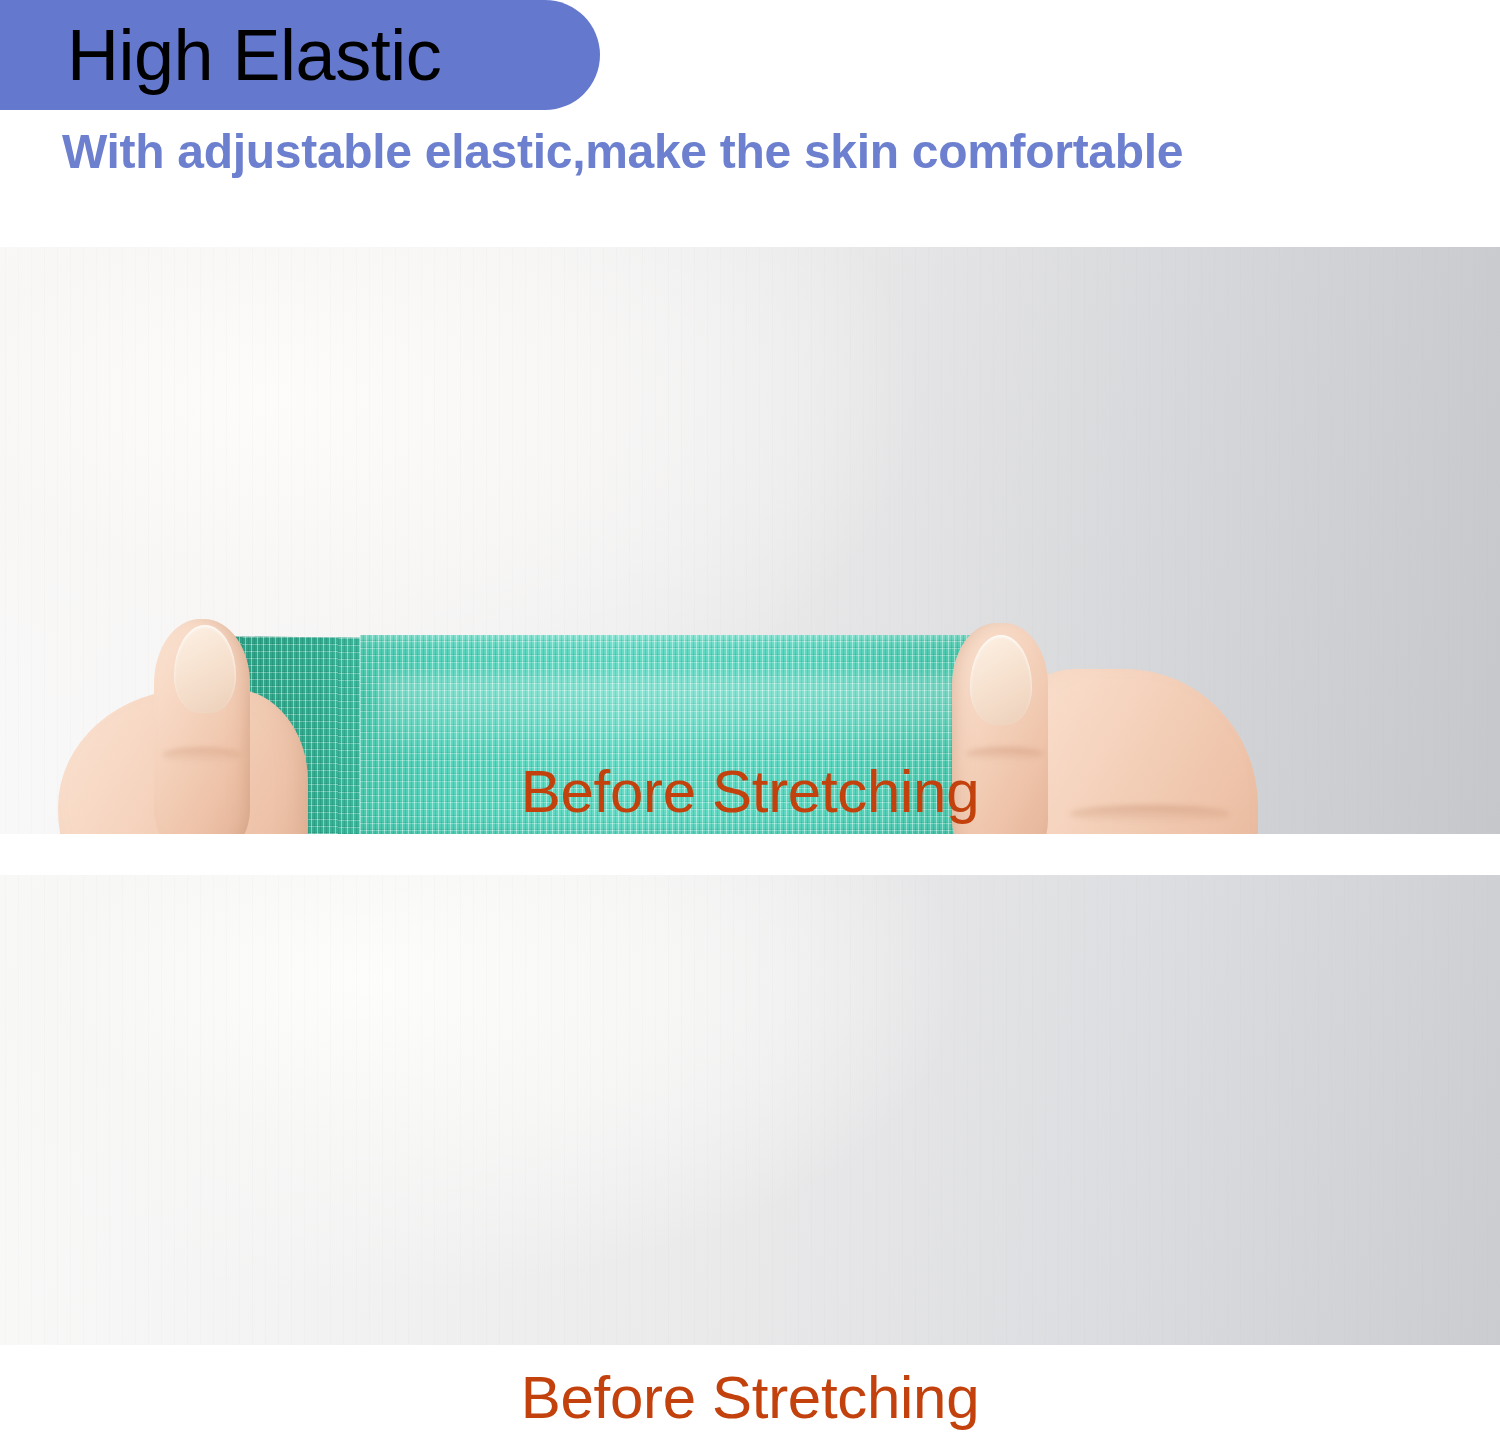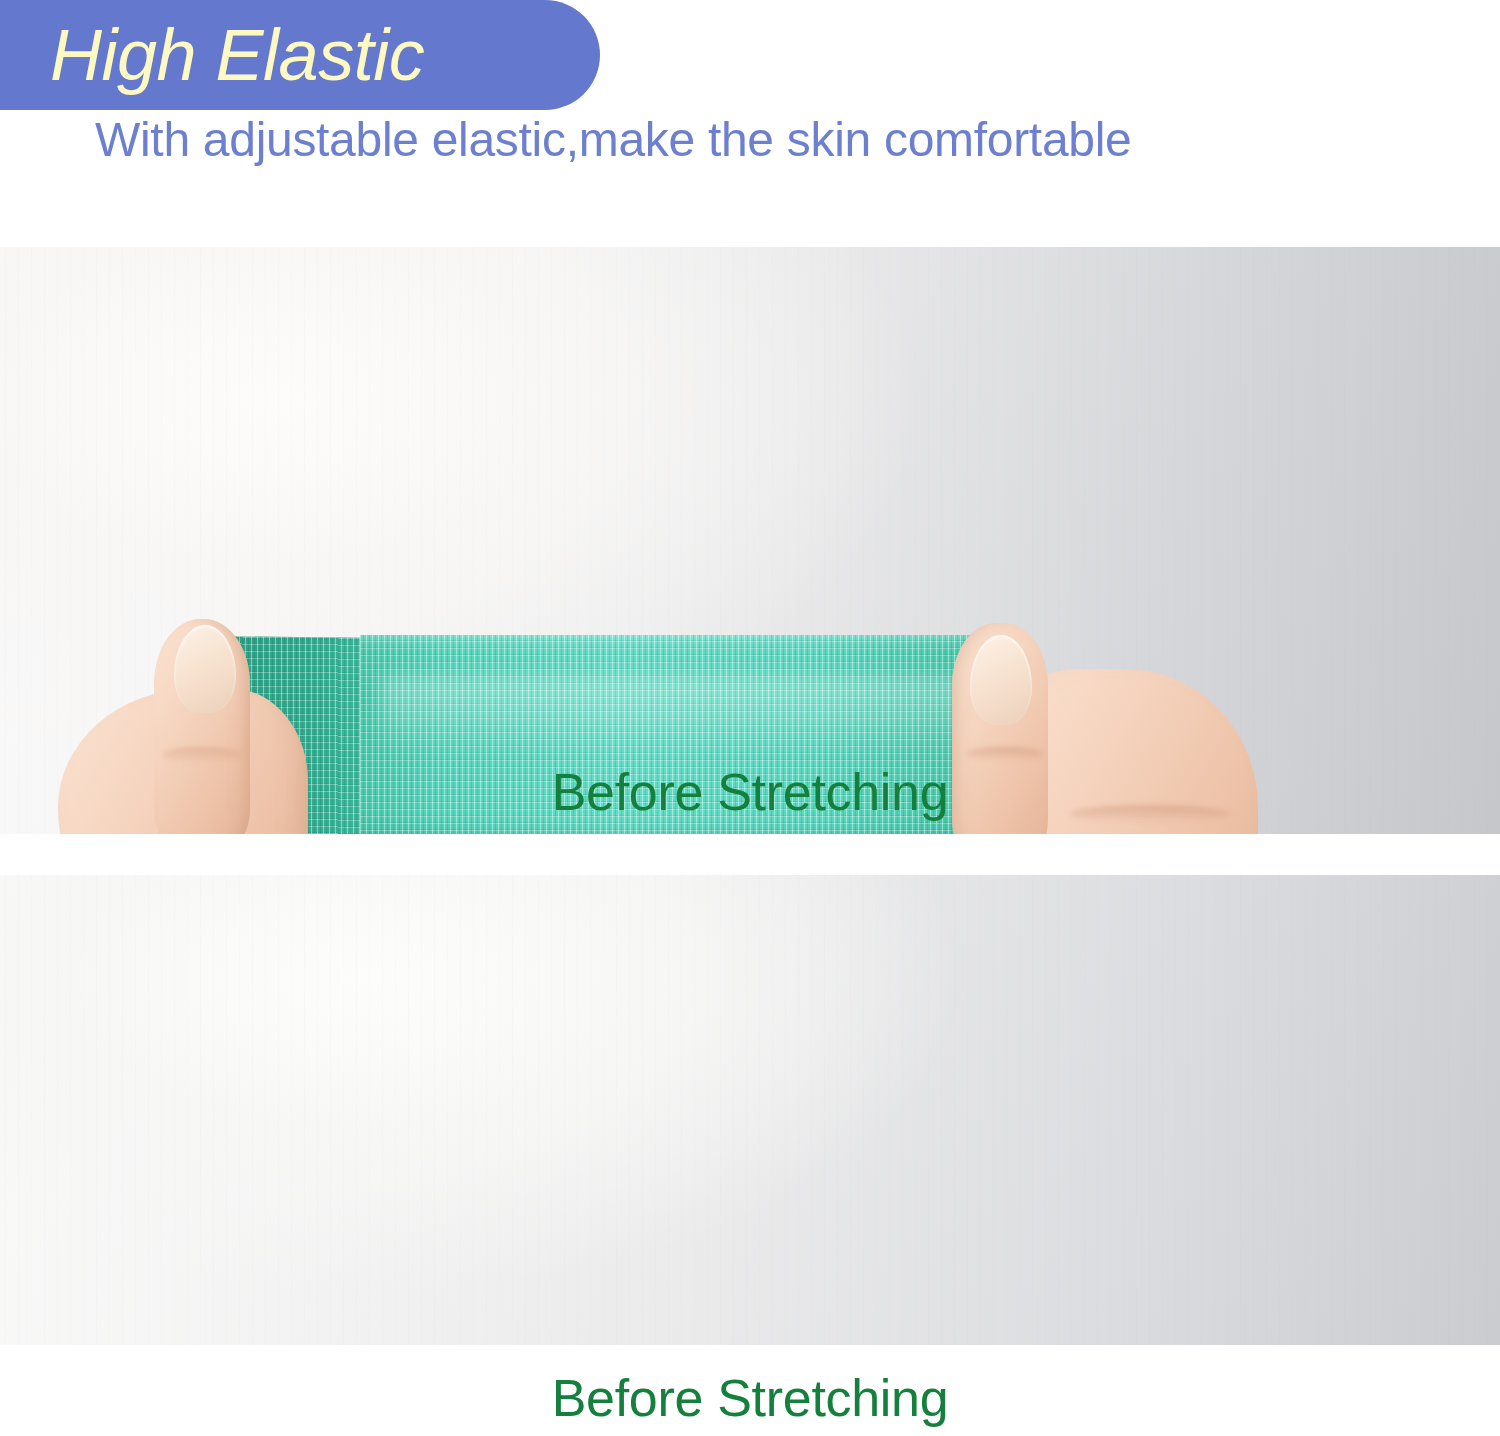--- a/index.html
+++ b/index.html
@@ -15,39 +15,37 @@
   #header{position:absolute;left:0;top:0;width:1500px;height:247px;background:#ffffff;}
 
   #title-banner{
     position:absolute;left:0;top:0;
     width:600px;height:110px;
     background:#6479ce;
     border-radius:0 60px 60px 0;
     display:flex;align-items:center;
   }
   #title-text{
-    color:#fef9c3;
+    color:#000000;
     font-size:72px;
     line-height:72px;
     letter-spacing:-0.5px;
-    padding-left:50px;
+    padding-left:67px;
     white-space:nowrap;
     font-weight:400;
-    font-style:italic;
   }
 
   #subtitle{
-    position:absolute;left:62px;top:112px;
+    position:absolute;left:62px;top:124px;
     color:#6c80cf;
     font-size:48px;
     line-height:56px;
     white-space:nowrap;
-    font-weight:400;
+    font-weight:700;
     letter-spacing:-0.3px;
-    margin-left:33px;
   }
 
   
   .photo{
     position:absolute;left:0;width:1500px;overflow:hidden;
   }
   #photo-before{top:247px;height:587px;}
   #photo-after{top:875px;height:470px;}
 
   .wall{
@@ -165,22 +163,22 @@
     background:linear-gradient(180deg,rgba(198,142,110,.45),rgba(198,142,110,0));
     filter:blur(2.5px);
   }
   #h1r .c1{left:36px;top:132px;width:78px;height:14px;}
   #h1r .c2{left:140px;top:190px;width:160px;height:18px;}
 
   
   .caption{
     position:absolute;left:0;width:1500px;
     text-align:center;
-    color:#15803d;
-    font-size:52px;
+    color:#c2410c;
+    font-size:60px;
     line-height:60px;
     font-weight:400;
     letter-spacing:-0.3px;
   }
   #caption-before{top:762px;}
   #caption-after{top:1368px;}
 </style>
 </head>
 <body>
 

